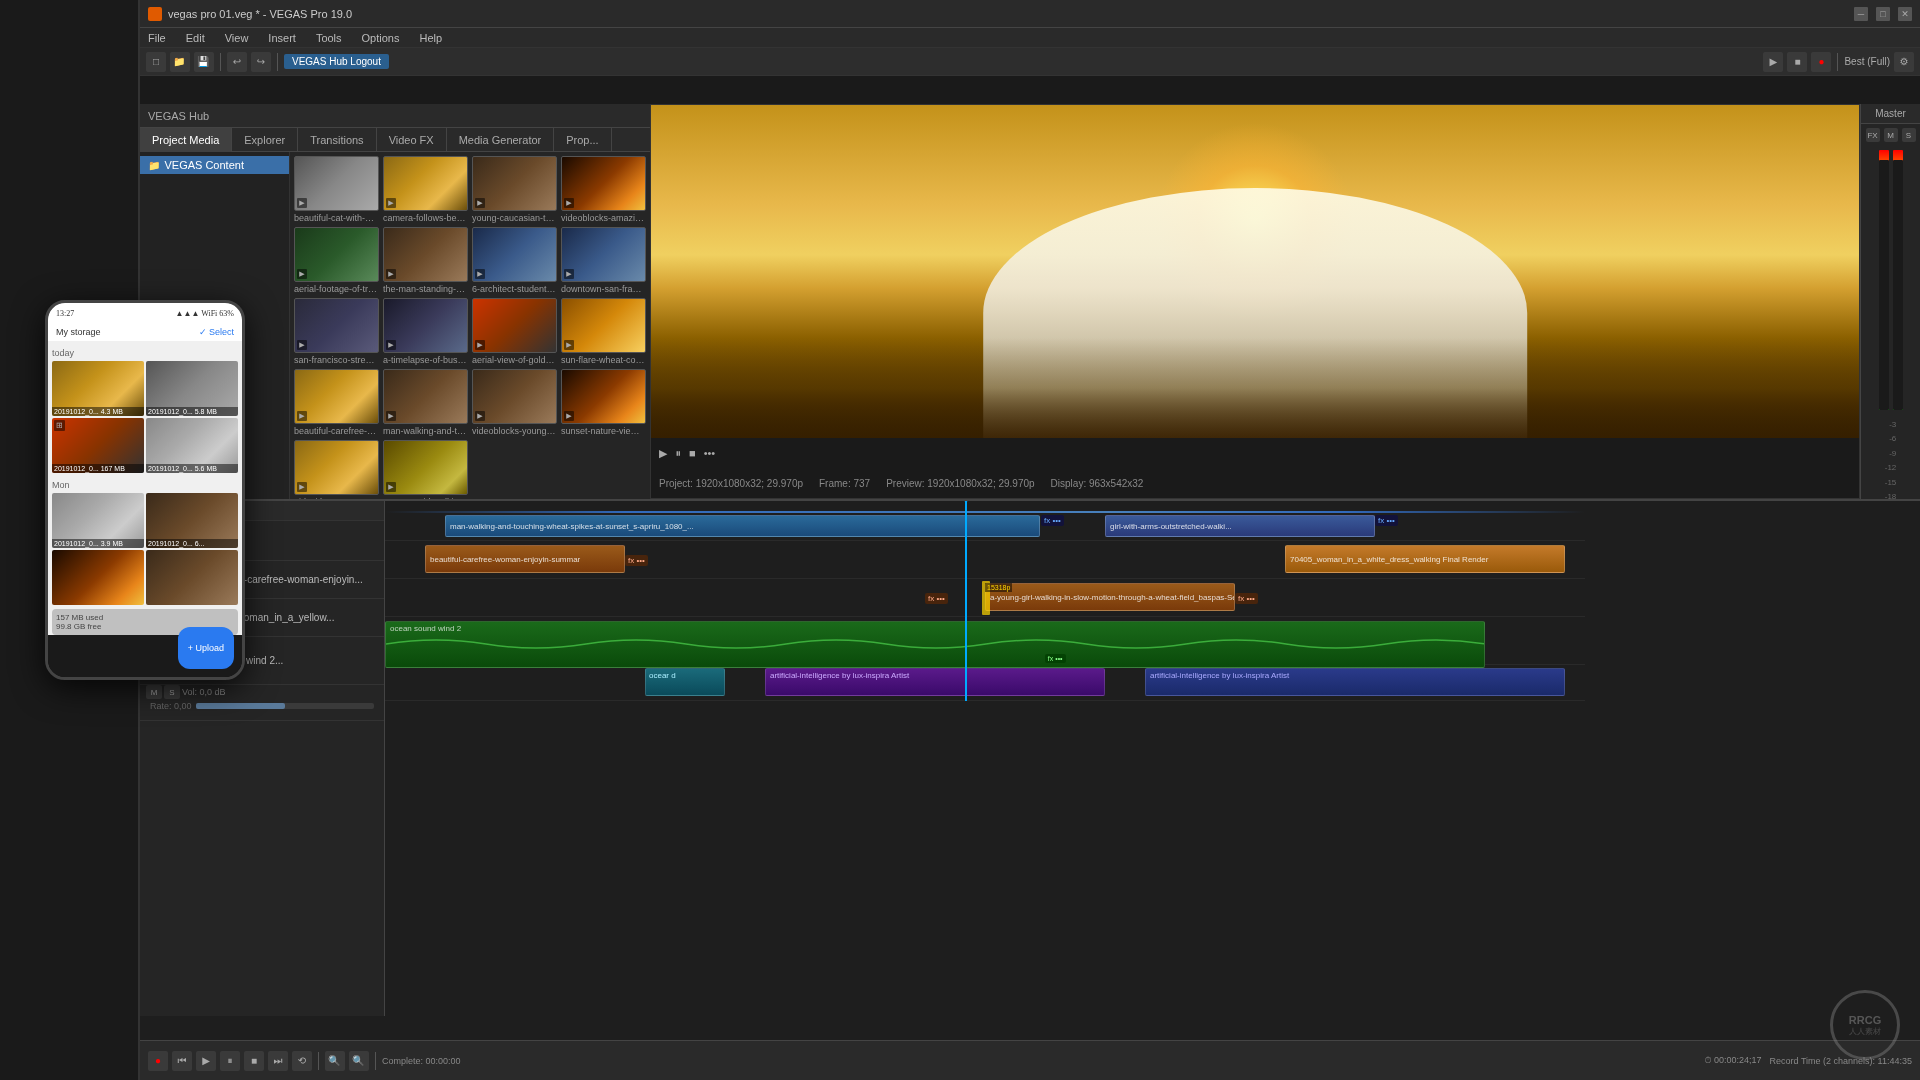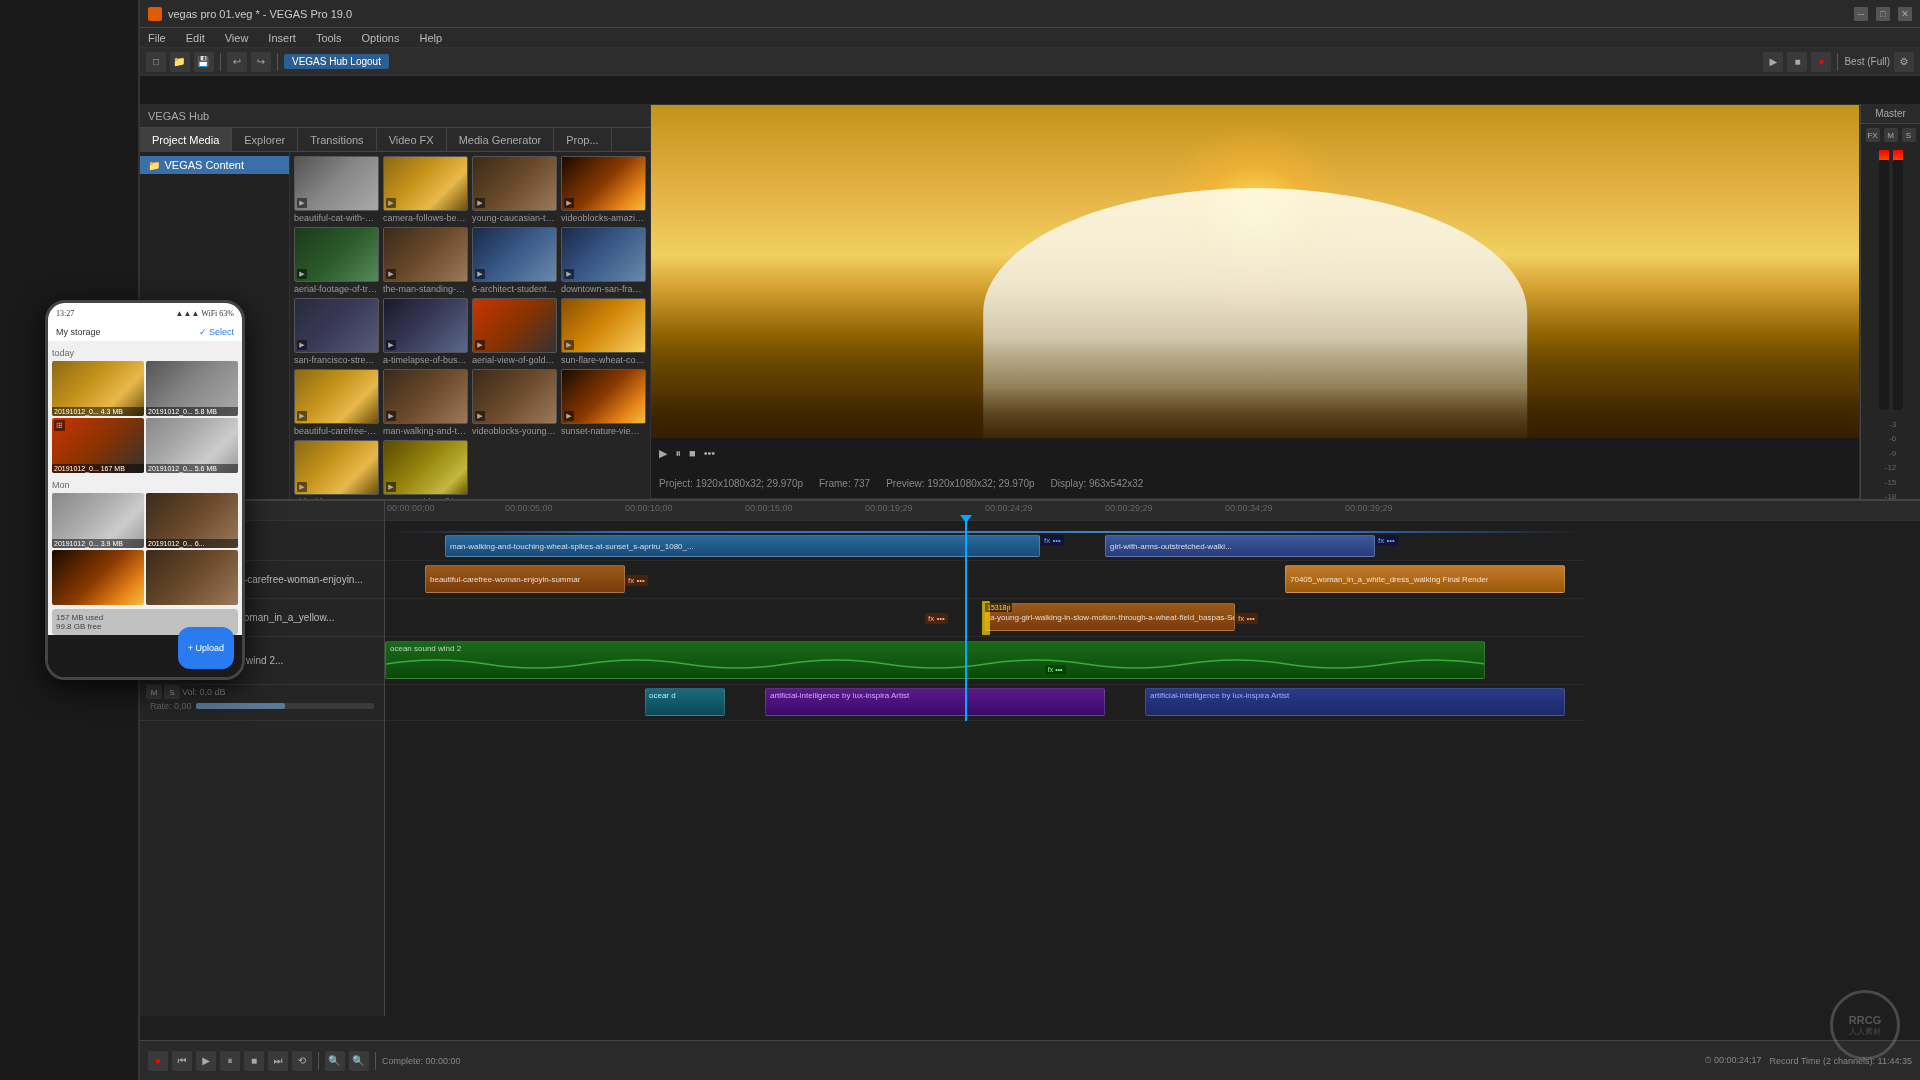--- a/index.html
+++ b/index.html
@@ -788,33 +788,20 @@
           <span style="font-size:9px; color:#666;">Rate: 0,00</span>
           <div style="flex:1; height:6px; background:#3a3a3a; border-radius:2px;">
             <div style="width:50%; height:100%; background:#5a7a9a; border-radius:2px;"></div>
           </div>
         </div>
       </div>
     </div>
 
     <div style="flex:1; overflow-x:auto; position:relative; background:#1e1e1e;">
 
-      <div class="timeline-time-labels" style="position:sticky; top:0; z-index:5; background:#2a2a2a; height:20px; border-bottom:1px solid #333;">
-        <div style="position:relative; height:20px; width:1200px;">
-          <span class="time-label" style="left:2px;">00:00:00;00</span>
-          <span class="time-label" style="left:120px;">00:00:05;00</span>
-          <span class="time-label" style="left:240px;">00:00:10;00</span>
-          <span class="time-label" style="left:360px;">00:00:15;00</span>
-          <span class="time-label" style="left:480px;">00:00:19;29</span>
-          <span class="time-label" style="left:600px;">00:00:24;29</span>
-          <span class="time-label" style="left:720px;">00:00:29;29</span>
-          <span class="time-label" style="left:840px;">00:00:34;29</span>
-          <span class="time-label" style="left:960px;">00:00:39;29</span>
-        </div>
-      </div>
 
       <div style="position:relative; width:1200px;">
 
         <div class="playhead" style="left:580px; top:0; height:200px;">
           <div class="playhead-triangle"></div>
         </div>
 
         <div class="track-row" style="height:40px; position:relative;">
 
           <div style="position:absolute; top:10px; left:0; right:0; height:2px; background:linear-gradient(90deg, transparent 0%, #3a8aff 20%, #4a9aff 40%, #5aaaff 60%, #3a8aff 80%, transparent 100%); opacity:0.7;"></div>
@@ -833,21 +820,21 @@
         <div class="track-row" style="height:38px; position:relative;">
           <div style="position:absolute; top:14px; left:540px; font-size:8px; color:#fa8; background:rgba(100,40,0,0.6); padding:1px 3px; border-radius:2px;">fx •••</div>
           <div class="clip clip-orange" style="left:600px; width:250px; top:4px; height:28px;">a-young-girl-walking-in-slow-motion-through-a-wheat-field_baspas-Se...</div>
           <div style="position:absolute; top:14px; left:850px; font-size:8px; color:#fa8; background:rgba(100,40,0,0.6); padding:1px 3px; border-radius:2px;">fx •••</div>
 
           <div style="position:absolute; top:2px; left:597px; width:8px; height:34px; background:#ffd700; opacity:0.7; border-radius:1px;"></div>
           <div style="position:absolute; top:4px; left:600px; font-size:7px; color:#ffd700; background:rgba(0,0,0,0.5); padding:1px 2px;">15318p</div>
         </div>
 
         <div class="track-row" style="height:48px; position:relative;">
-          <div style="position:absolute; left:0; top:4px; width:1100px; height:38px; background:linear-gradient(180deg, #1a6a1a 0%, #0a4a0a 100%); border-radius:2px; border:1px solid rgba(255,255,255,0.15); overflow:hidden;">
+          <div style="position:absolute; left:0; top:4px; width:1100px; height:47px; background:linear-gradient(180deg, #1a6a1a 0%, #0a4a0a 100%); border-radius:2px; border:1px solid rgba(255,255,255,0.15); overflow:hidden;">
             <div style="padding:2px 4px; font-size:8px; color:rgba(255,255,255,0.7);">ocean sound wind 2</div>
 
             <div style="position:absolute; top:12px; left:0; right:0; height:20px; display:flex; align-items:center;">
               <svg width="1100" height="20">
                 <path d="M0,10 Q50,2 100,10 Q150,18 200,10 Q250,2 300,10 Q350,18 400,10 Q450,2 500,10 Q550,18 600,10 Q650,2 700,10 Q750,18 800,10 Q850,2 900,10 Q950,18 1000,10 Q1050,2 1100,10" fill="none" stroke="rgba(100,255,100,0.5)" stroke-width="1.5"></path>
               </svg>
             </div>
             <div style="position:absolute; bottom:4px; left:60%; font-size:7px; color:#8f8; background:rgba(0,60,0,0.7); padding:1px 3px; border-radius:2px;">fx •••</div>
           </div>
         </div>

